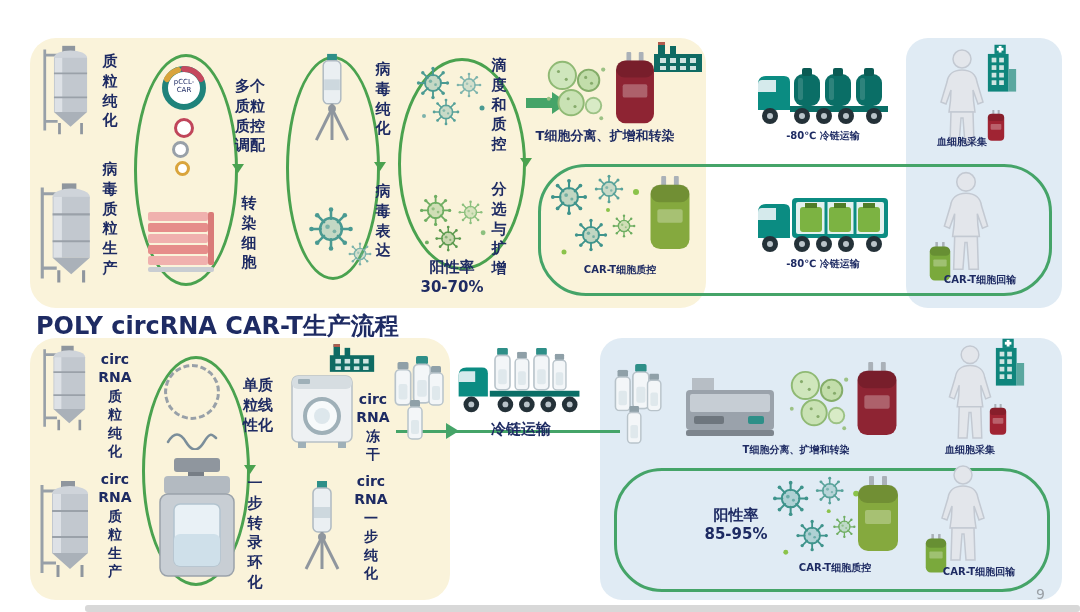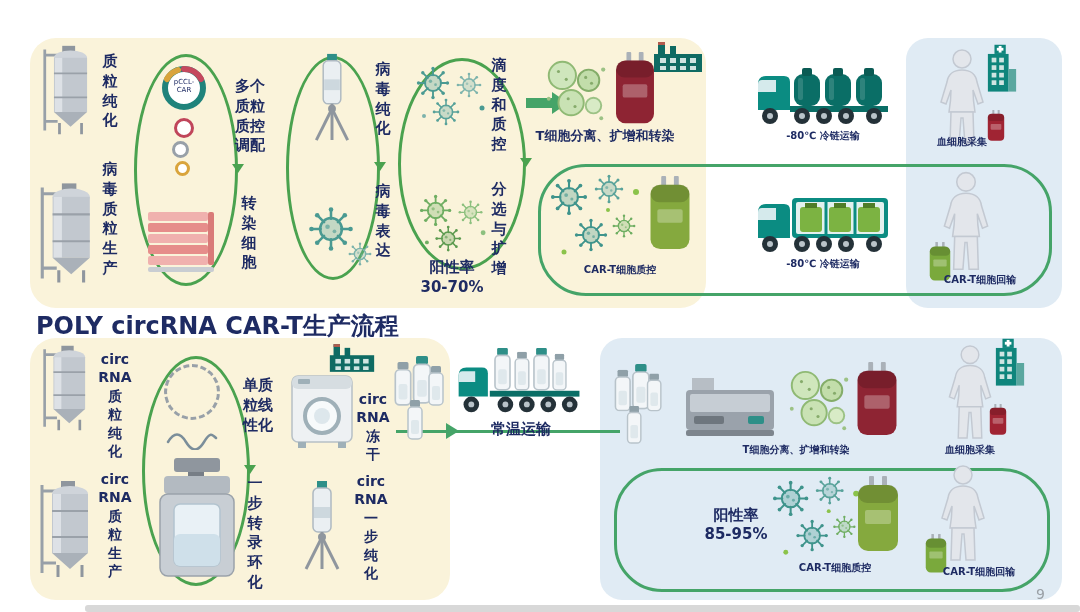--- a/index.html
+++ b/index.html
@@ -528,21 +528,21 @@
   <div class="vtext" style="left:354px;top:390px;width:38px;font-size:14px">circ
 RNA
 冻
 干</div>
   <div class="vtext" style="left:352px;top:472px;width:38px;font-size:14px">circ
 RNA
 一
 步
 纯
 化</div>
-  <div class="htext" style="left:468px;top:420px;width:106px;font-size:15px">常温运输</div>
+  <div class="htext" style="left:468px;top:420px;width:106px;font-size:15px">冷链运输</div>
   <div class="htext" style="left:684px;top:444px;width:224px">T细胞分离、扩增和转染</div>
   <div class="htext" style="left:918px;top:444px;width:104px">血细胞采集</div>
   <div class="htext" style="left:698px;top:506px;width:76px;font-size:15px">阳性率
 85-95%</div>
   <div class="htext" style="left:762px;top:562px;width:146px">CAR-T细胞质控</div>
   <div class="htext" style="left:902px;top:566px;width:154px">CAR-T细胞回输</div>
 
   <div class="pagenum" style="left:1036px;top:586px">9</div>
   <div class="bottombar" style="left:85px;top:605px;width:995px;height:7px"></div>
 

